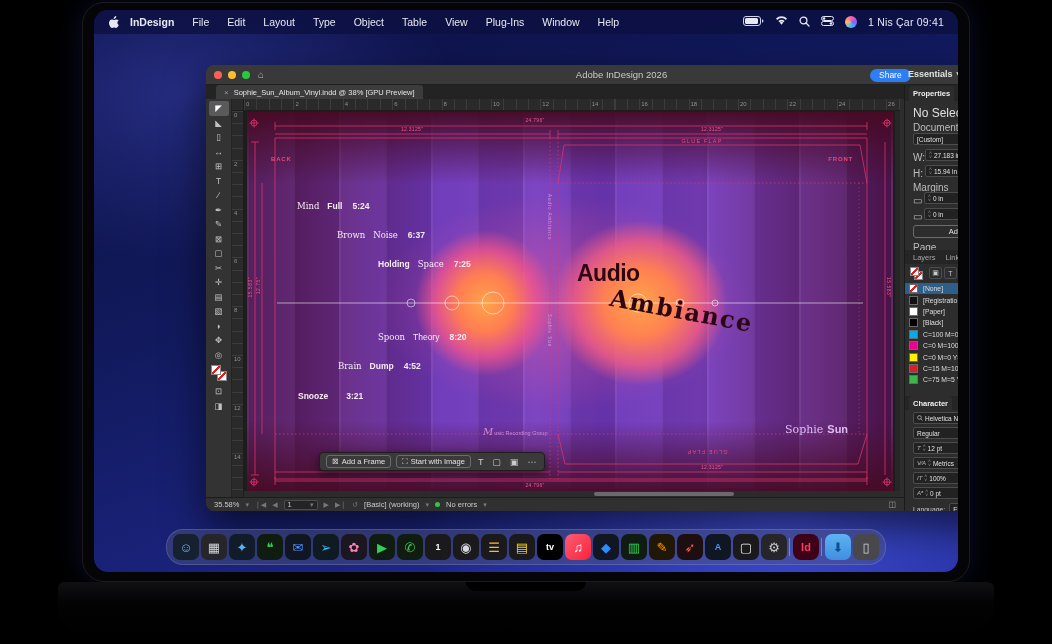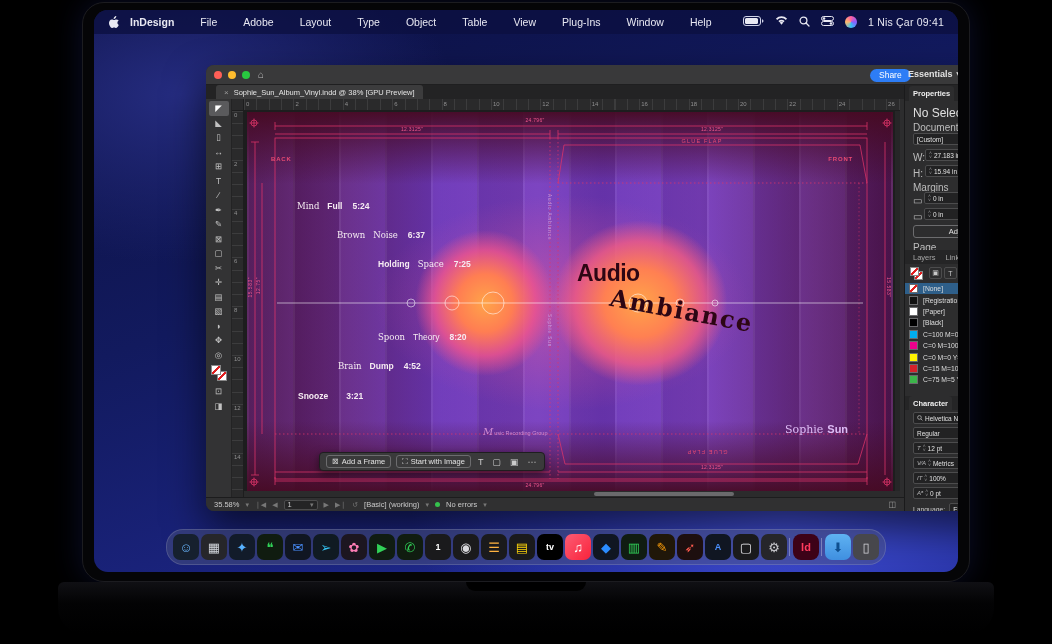--- a/index.html
+++ b/index.html
@@ -11,21 +11,21 @@
   .screen{position:absolute;left:94px;top:10px;width:864px;height:562px;border-radius:14px;overflow:hidden;
     background:
       radial-gradient(520px 320px at 80% 88%, #4553e0 0%, #2c38ae 38%, rgba(20,25,90,0) 72%),
       radial-gradient(420px 260px at 10% 15%, #252c80 0%, rgba(15,18,60,0) 65%),
       linear-gradient(160deg,#0c1040 0%,#121a5e 40%,#1b2480 72%,#2733a8 100%);}
   .base{position:absolute;left:58px;top:582px;width:936px;height:52px;background:linear-gradient(#101014,#030304 40%,#000);border-radius:6px 6px 26px 26px}
   .scoop{position:absolute;left:466px;top:582px;width:120px;height:9px;background:#000;border-radius:0 0 14px 14px}
 
   
   .menubar{position:absolute;left:0;top:0;width:100%;height:24px;background:rgba(12,16,64,.78);display:flex;align-items:center;padding:0 14px;color:#e8e8f2;font-size:10.5px}
-  .menus{display:flex;align-items:flex-start;gap:8px}
+  .menus{display:flex;align-items:flex-start;gap:0}
   .menu-item{padding:0 9px;cursor:default}
   .menu-item.bold{font-weight:700}
   .menu-status{margin-left:auto;display:flex;align-items:flex-start;gap:11px}
   .clock{font-size:10.5px;letter-spacing:.2px}
   .siri-dot{width:12px;height:12px;border-radius:50%;background:conic-gradient(#ff5fa2,#8a5cff,#35c3f2,#ffb86b,#ff5fa2)}
 
   
   .win{position:absolute;left:112px;top:55px;width:831px;height:446px;background:#2d2d2e;border-radius:8px;box-shadow:0 18px 40px rgba(0,0,0,.6);overflow:hidden}
   .titlebar{position:absolute;left:0;top:0;width:100%;height:20px;background:#39393a;border-bottom:1px solid #1f1f20;display:flex;align-items:center;padding:0 8px;color:#cfcfcf}
   .lights{display:flex;gap:6px;margin-right:8px}
@@ -146,21 +146,21 @@
     <div class="menubar">
       <span style="margin-right:2px;display:flex">
         <svg width="11" height="13" viewBox="0 0 11 13">
             <path fill="#e8e8f2" d="M7.6 2.1c.5-.6.8-1.4.7-2.1-.7 0-1.5.5-2 1.1-.4.5-.8 1.3-.7 2 .8.1 1.5-.4 2-1zM9.4 6.9c0-1.6 1.3-2.3 1.3-2.3S9.9 3.4 8.4 3.4c-1.1 0-1.8.6-2.3.6-.5 0-1.3-.6-2.2-.6C2.3 3.4 1 4.8 1 7.1 1 9.5 2.8 12 3.9 12c.6 0 1.4-.6 2.2-.6.8 0 1.4.6 2.1.6 1 0 2.3-2.1 2.6-3.2 0 0-1.4-.6-1.4-1.9z"></path>
           </svg>
       </span>
       <div class="menus">
 
       <span class="menu-item bold">InDesign</span>
           <span class="menu-item">File</span>
-          <span class="menu-item">Adobe</span>
+          <span class="menu-item">Edit</span>
           <span class="menu-item">Layout</span>
           <span class="menu-item">Type</span>
           <span class="menu-item">Object</span>
           <span class="menu-item">Table</span>
           <span class="menu-item">View</span>
           <span class="menu-item">Plug-Ins</span>
           <span class="menu-item">Window</span>
           <span class="menu-item">Help</span>
         </div>
       <div class="menu-status">
@@ -199,20 +199,21 @@
 
     <div class="win">
 
       <div class="titlebar">
         <div class="lights">
           <span class="light l-red"></span>
           <span class="light l-yel"></span>
           <span class="light l-grn"></span>
         </div>
         <span class="home-ic">⌂</span>
+        <span class="win-title">Adobe InDesign 2026</span>
         <span class="share-btn">Share</span>
         <span class="workspace">
             <span>Essentials</span>
             <span>▾</span>
           </span>
 
       </div>
 
       <div class="tabrow">
         <div class="doc-tab">

